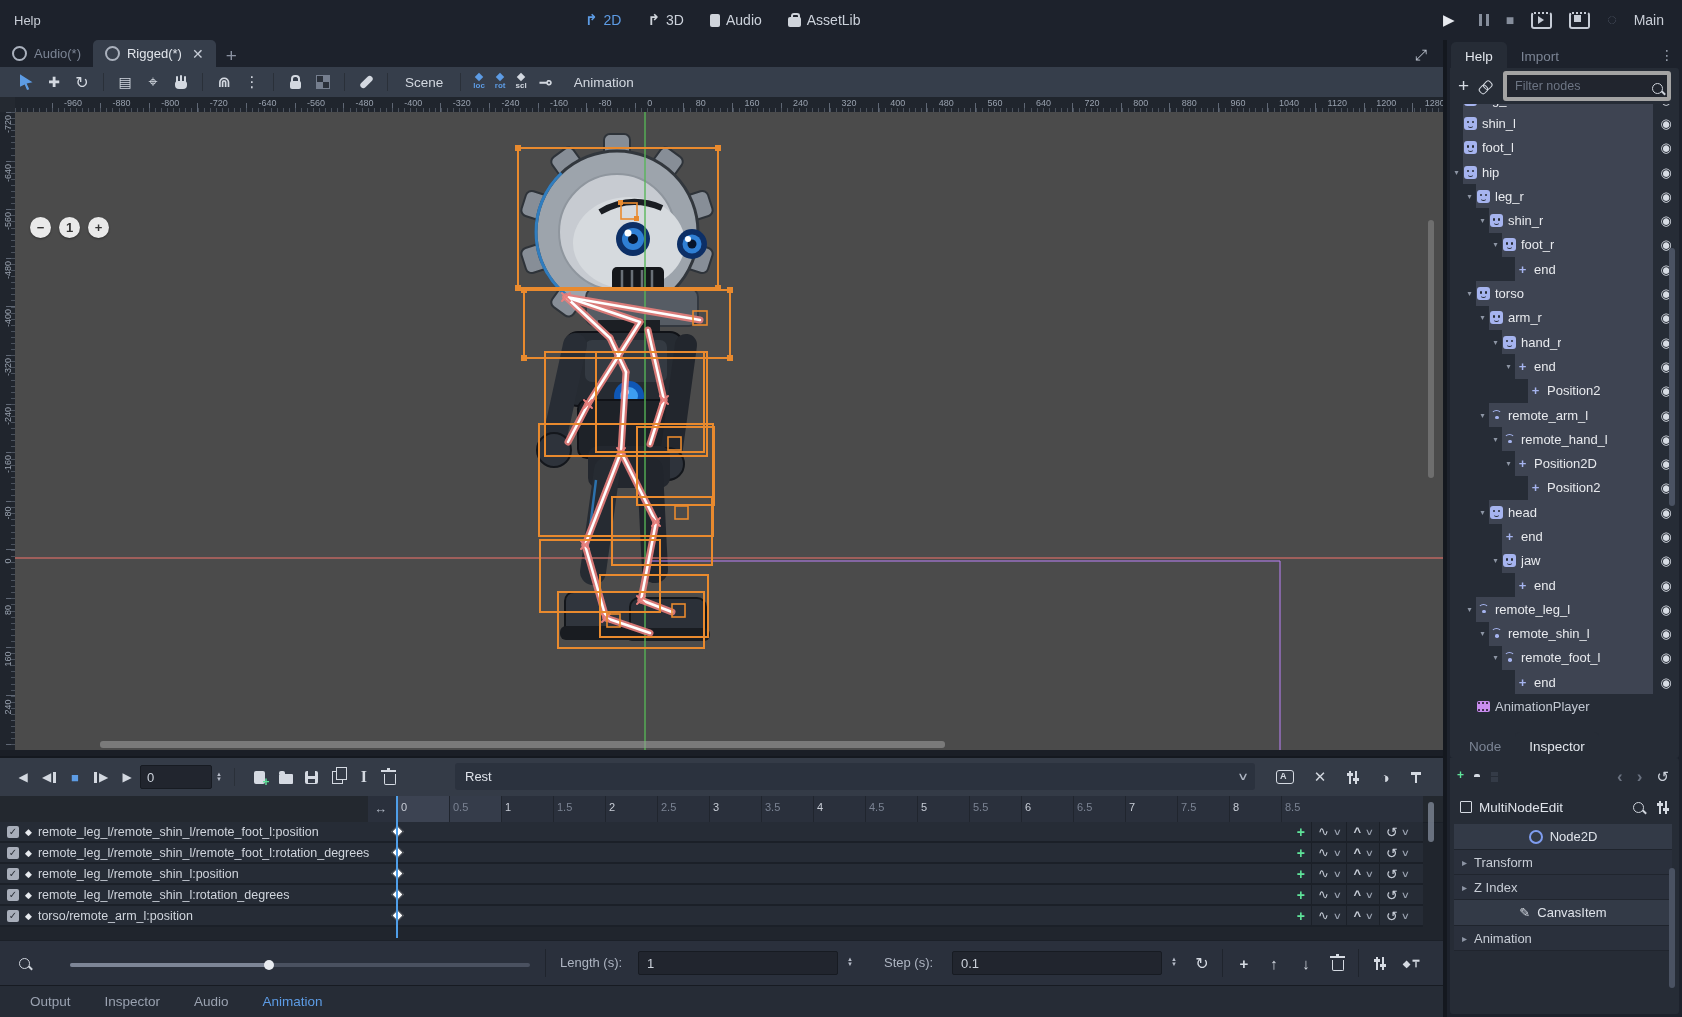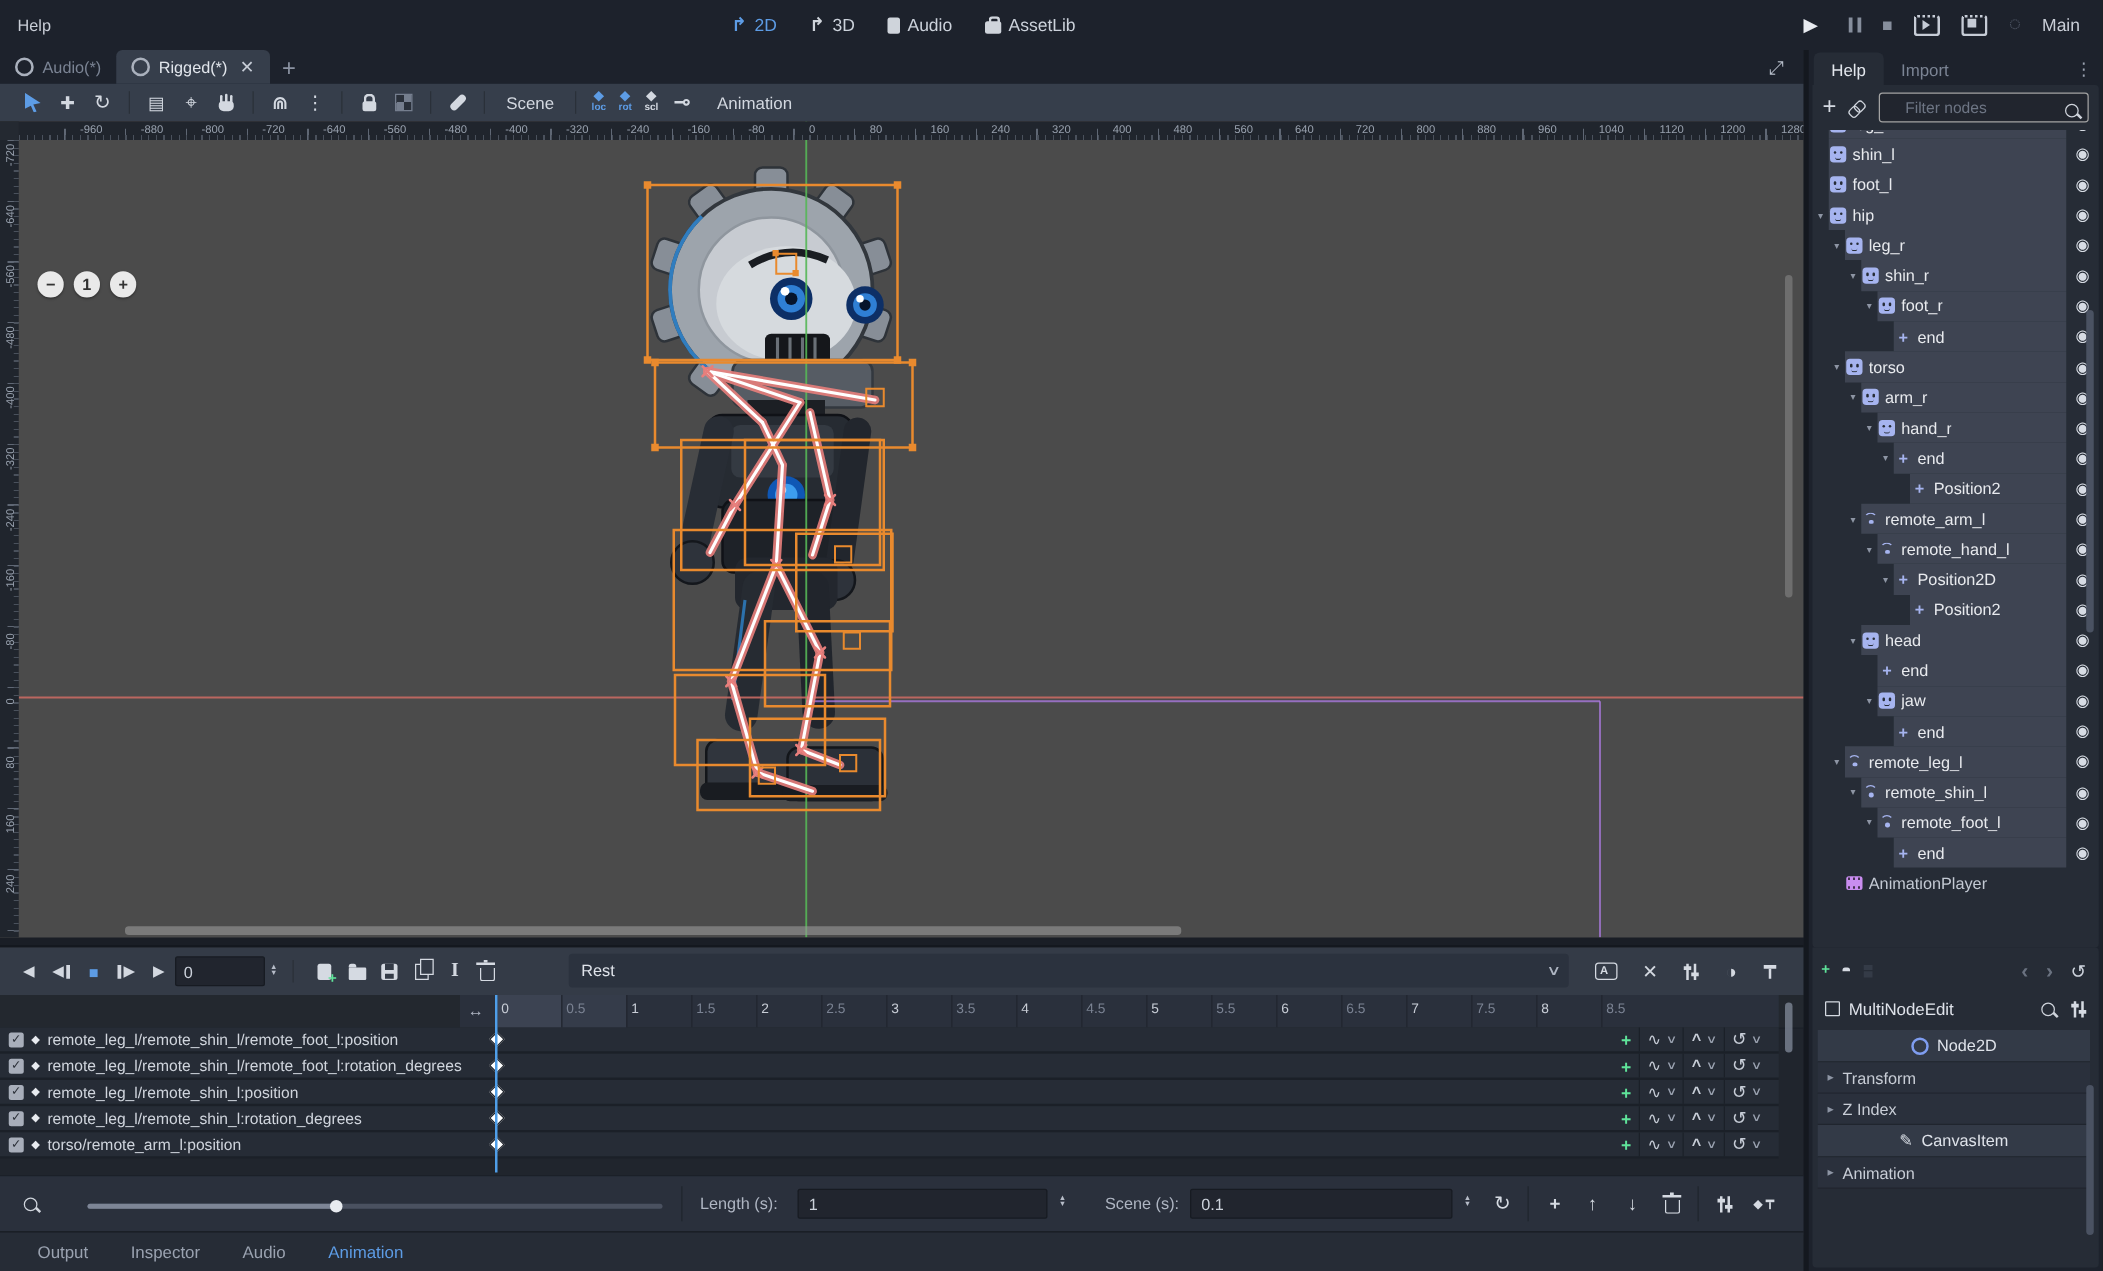--- a/index.html
+++ b/index.html
@@ -141,21 +141,21 @@
   #dock{left:1443px;top:40px;width:239px;height:977px;background:#1d222c;border-left:4px solid #14181f;box-sizing:border-box;}
   #dock-tabs{position:absolute;left:0;top:0;width:100%;height:30px;display:flex;align-items:flex-end;}
   .dtab{height:28px;display:flex;align-items:center;padding:0 14px;color:#7b8494;font-size:13.5px;}
   .dtab.active{background:#262c36;border-radius:5px 5px 0 0;color:#e2e6ec;}
   .dots3{position:absolute;right:8px;top:7px;color:#9aa2b0;font-size:14px;letter-spacing:0;}
   #scene-panel{position:absolute;left:3px;top:28px;width:229px;height:690px;background:#262c36;border-radius:0 3px 3px 3px;}
   #scene-toolbar{position:absolute;left:0;top:4px;width:100%;height:28px;display:flex;align-items:center;padding:0 8px;box-sizing:border-box;gap:10px;}
   .x-link{position:relative;width:14px;height:14px;transform:rotate(45deg);margin-top:2px;}
   .x-link::before{content:'';position:absolute;left:3px;top:0;width:6px;height:7px;border:1.7px solid #cfd4dc;border-radius:3px;}
   .x-link::after{content:'';position:absolute;left:3px;top:6px;width:6px;height:7px;border:1.7px solid #cfd4dc;border-radius:3px;}
-  #filter-input{flex:1;height:22px;background:#21252e;border:1px solid #a3a3a3;border-radius:3px;color:#ccd2db;padding:0 24px 0 20px;font-size:12.5px;min-width:0;}
+  #filter-input{flex:1;height:22px;background:#21252e;border:4px solid #a3a3a3;border-radius:3px;color:#ccd2db;padding:0 24px 0 8px;font-size:12.5px;min-width:0;}
   #filter-input::placeholder{color:#6d7584;}
   #filter-lens{position:absolute;right:16px;top:11px;}
   #tree{position:absolute;left:0;top:36px;width:100%;height:616px;overflow:hidden;}
   .trow{display:flex;align-items:center;height:24.3px;position:relative;}
   .trow.partial{margin-top:-17px;}
   .tarrow{width:13px;text-align:center;color:#8d95a4;font-size:8px;flex:none;}
   .tsel{flex:1;display:flex;align-items:center;gap:5px;height:100%;min-width:0;padding-left:1px;}
   .trow.sel .tsel{background:#3e4452;}
   .tlabel{font-size:13px;color:#c3c9d3;white-space:nowrap;overflow:hidden;}
   .trow.sel .tlabel{color:#e8eaee;}
@@ -623,21 +623,21 @@
         <div id="zoomslider-fill"></div>
           <div id="zoomslider-knob"></div>
       </div>
       <span class="vline" style="left:545px;"></span>
       <span class="ctl-label" style="left:560px;">Length (s):</span>
       <input class="ctl-input" style="left: 638px; width: 200px;" value="1">
       <span class="x-spin" style="position:absolute;left:843px;top:16px;">
           <span>▲</span>
           <span>▼</span>
         </span>
-      <span class="ctl-label" style="left:884px;">Scene (s):</span>
+      <span class="ctl-label" style="left:884px;">Step (s):</span>
       <input class="ctl-input" style="left: 952px; width: 210px;" value="0.1">
       <span class="x-spin" style="position:absolute;left:1167px;top:16px;">
           <span>▲</span>
           <span>▼</span>
         </span>
       <span class="ctlbtn" style="left:1190px;font-size:16px;">↻</span>
       <span class="vline" style="left:1222px;"></span>
       <span class="ctlbtn" style="left:1232px;font-weight:bold;">+</span>
       <span class="ctlbtn" style="left:1262px;">↑</span>
       <span class="ctlbtn" style="left:1294px;">↓</span>
@@ -876,20 +876,25 @@
           <div class="trow">
             <span class="tarrow" style="margin-left: 13px;"></span>
             <div class="tsel">
               <span class="i-film"></span>
               <span class="tlabel">AnimationPlayer</span>
             </div>
             <span class="teye"></span>
           </div>
         </div>
       <div id="tree-scroll"></div>
+    </div>
+    <div id="insp-tabs">
+      <span class="dtab" style="margin-left:8px;">Node</span>
+      <span class="dtab active">Inspector</span>
+
     </div>
     <div id="insp-panel">
       <div id="insp-toolbar">
         <span><span class="x-file plus"></span></span>
         <span><span class="x-folder"></span></span>
         <span><span class="x-save"></span></span>
         <span class="histarrow" style="margin-left:auto;">‹</span>
         <span class="histarrow">›</span>
         <span style="font-size:15px;color:#ccd2db;">↺</span>
       </div>

